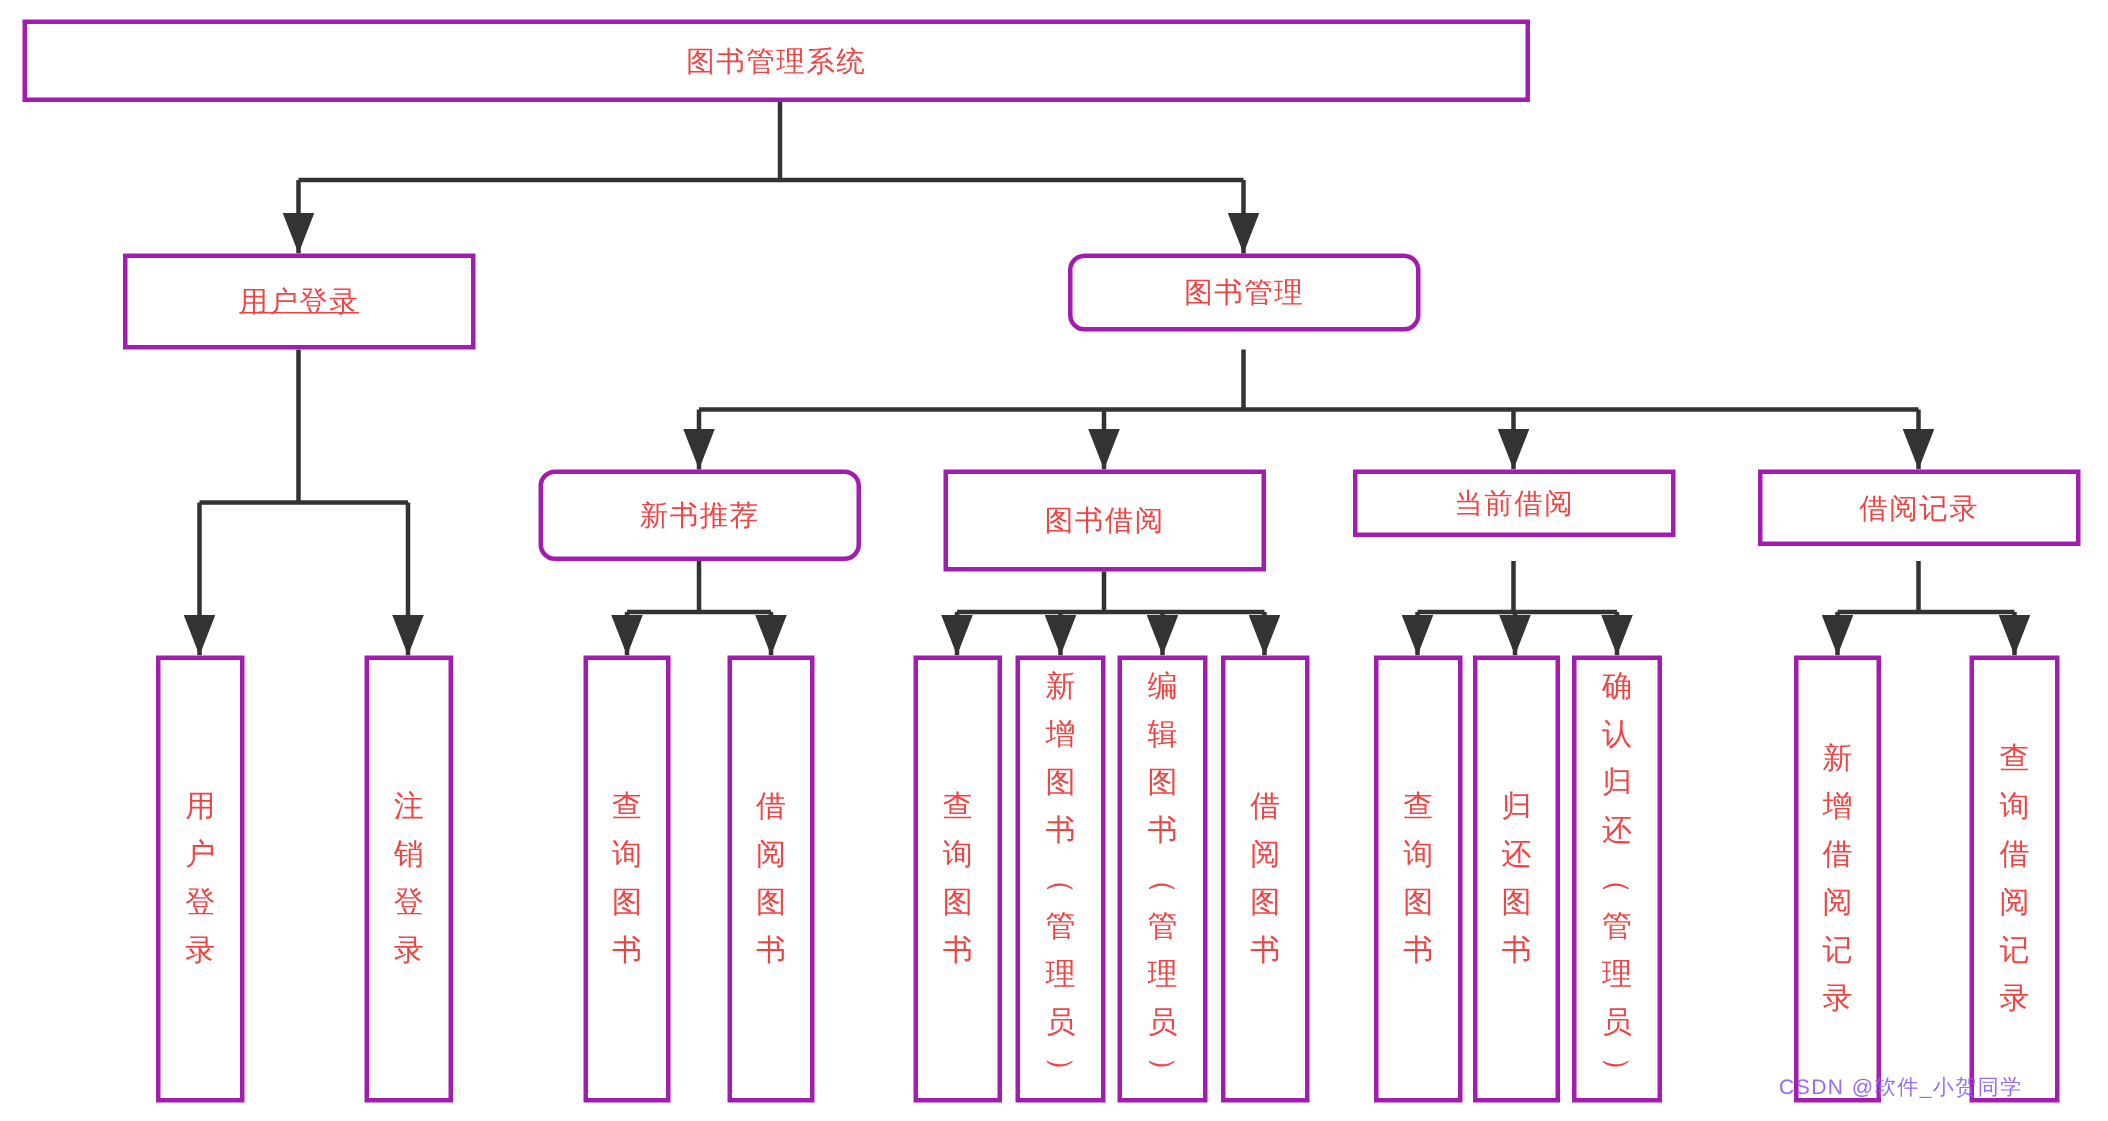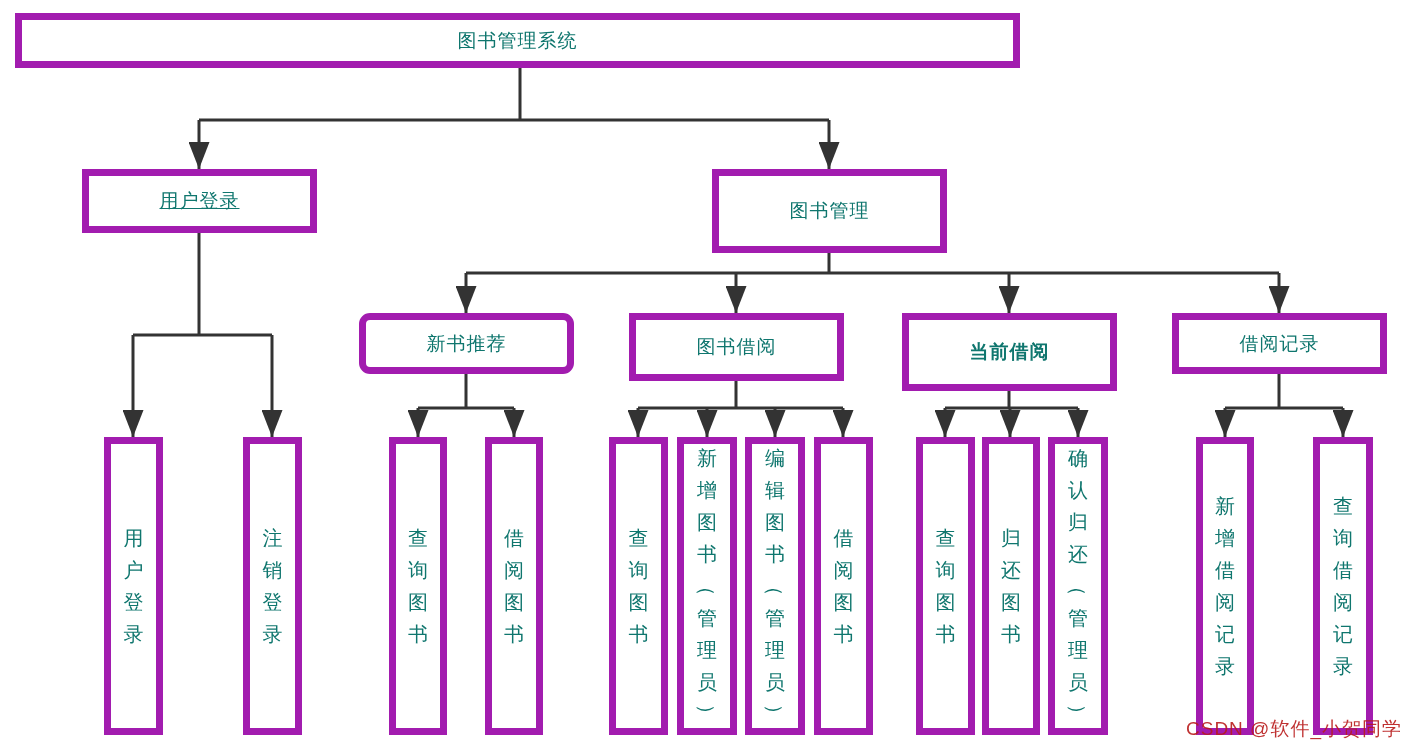--- a/index.html
+++ b/index.html
@@ -17,23 +17,23 @@
   }
   .connectors {
     position: absolute;
     left: 0;
     top: 0;
     z-index: 1;
   }
   .node {
     position: absolute;
     box-sizing: border-box;
-    border: 7px solid #a21caf;
+    border: 3px solid #a21caf;
     background: #ffffff;
-    color: #0f766e;
+    color: #ef4444;
     display: flex;
     align-items: center;
     justify-content: center;
     z-index: 2;
   }
   .hnode {
     font-size: 19px;
     letter-spacing: 1px;
   }
   .vnode {
@@ -49,22 +49,22 @@
     text-align: center;
     font-size: 20px;
   }
   .vchar.rot {
     transform: rotate(90deg);
   }
   .watermark {
     position: absolute;
     left: 1186px;
     top: 716px;
-    font-size: 19px;
-    color: #b91c1c;
+    font-size: 14px;
+    color: #8b5cf6;
     opacity: 0.9;
     z-index: 5;
     white-space: nowrap;
     letter-spacing: 1px;
   }
 </style>
 </head>
 <body>
 
 <div class="canvas">
@@ -108,26 +108,26 @@
 
       <path d="M1279,374 V408 M1225,408 H1343"></path>
       <line x1="1225" y1="408" x2="1225" y2="437" marker-end="url(#ah)"></line>
       <line x1="1343" y1="408" x2="1343" y2="437" marker-end="url(#ah)"></line>
     </g>
   </svg>
 
   <div class="node hnode" style="left:15px; top:13px; width:1005px; height:55px;">图书管理系统</div>
 
   <div class="node hnode" style="left:82px; top:169px; width:235px; height:64px;text-decoration:underline;">用户登录</div>
-  <div class="node hnode" style="left:712px; top:169px; width:235px; height:84px;">图书管理</div>
+  <div class="node hnode" style="left:712px; top:169px; width:235px; height:52px;border-radius:11px;">图书管理</div>
 
   <div class="node hnode" style="left:359px; top:313px; width:215px; height:61px;border-radius:11px;">新书推荐</div>
   <div class="node hnode" style="left:629px; top:313px; width:215px; height:68px;">图书借阅</div>
-  <div class="node hnode" style="left:902px; top:313px; width:215px; height:78px;font-weight:bold;">当前借阅</div>
-  <div class="node hnode" style="left:1172px; top:313px; width:215px; height:61px;">借阅记录</div>
+  <div class="node hnode" style="left:902px; top:313px; width:215px; height:45px;">当前借阅</div>
+  <div class="node hnode" style="left:1172px; top:313px; width:215px; height:51px;">借阅记录</div>
 
   <div class="node vnode vtext" style="left:104px; width:59px;">
       <span class="vchar">用</span>
       <span class="vchar">户</span>
       <span class="vchar">登</span>
       <span class="vchar">录</span>
     </div>
   <div class="node vnode vtext" style="left:243px; width:59px;">
       <span class="vchar">注</span>
       <span class="vchar">销</span>

